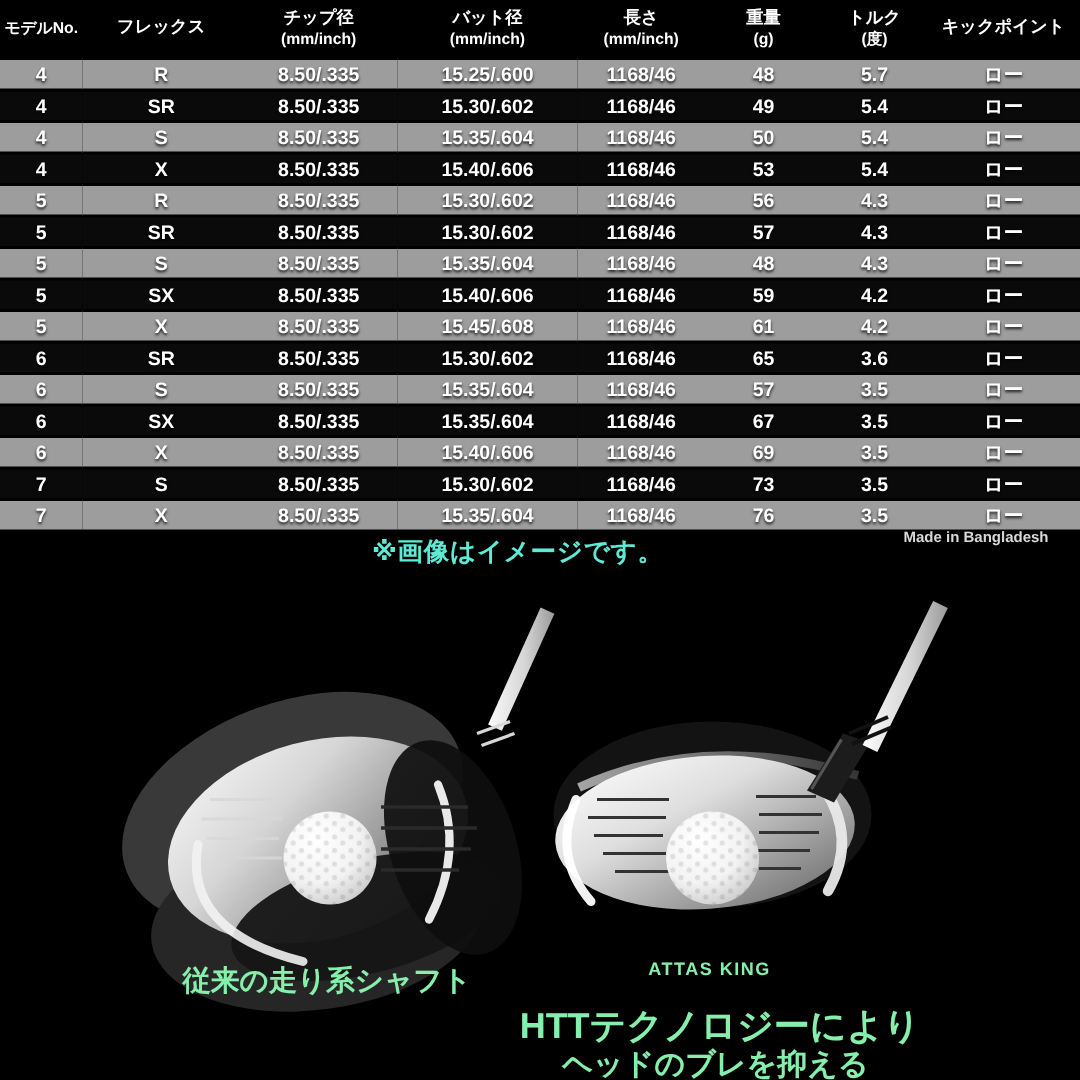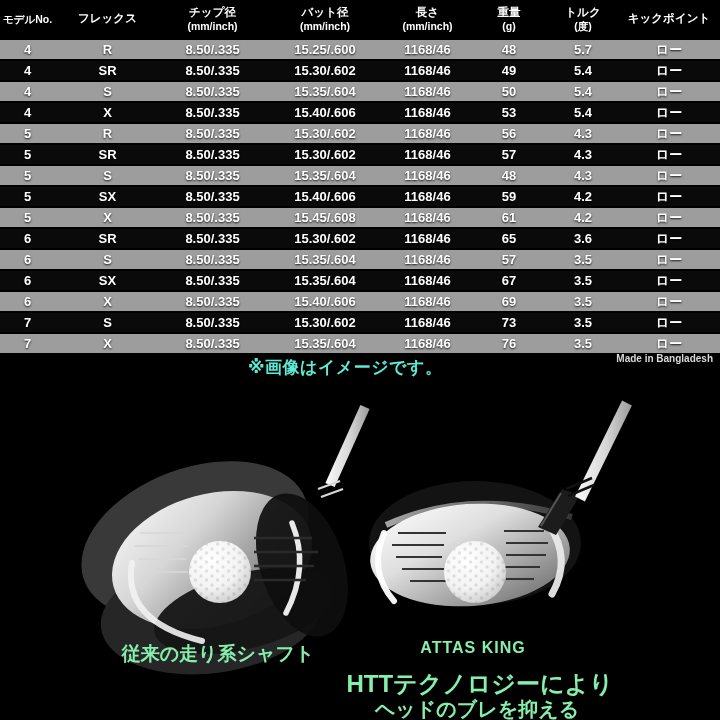--- a/index.html
+++ b/index.html
@@ -24,31 +24,31 @@
     text-shadow:0 1px 2px rgba(0,0,0,.85);
   }
   tr.gray td{background:#9d9d9d;}
   tr.dark td{background:#0a0a0a;}
   
   .image-note{
     position:absolute;left:248px;top:356px;color:#5eead4;font-weight:bold;
     font-size:17px;white-space:nowrap;letter-spacing:.5px;
   }
   .made-in{
-    position:absolute;right:7px;top:353px;color:#d9d9d9;font-weight:bold;
+    position:absolute;right:21px;top:353px;color:#d9d9d9;font-weight:bold;
     font-size:10px;white-space:nowrap;
   }
   
   .illus{position:absolute;left:0;top:375px;width:720px;height:345px;}
   .illus-label{
     position:absolute;color:#86efac;font-weight:bold;white-space:nowrap;
     transform:translateX(-50%);
   }
   .label-left{left:218px;top:641px;font-size:19px;}
-  .label-right{left:473px;top:639px;font-size:16px;letter-spacing:1px;}
+  .label-right{left:473px;top:639px;font-size:12px;letter-spacing:1px;}
   .caption1{left:480px;top:668px;font-size:24px;}
   .caption2{left:477px;top:696px;font-size:20px;}
 </style>
 </head>
 <body>
 
 <div class="page">
 
   <table class="spec">
     <colgroup>

